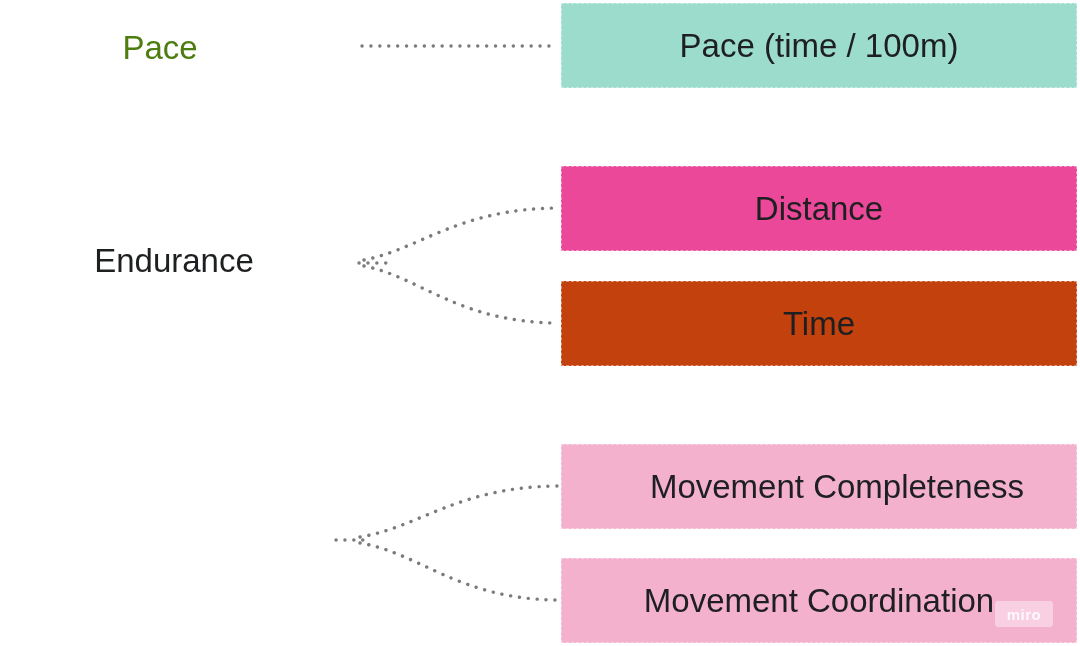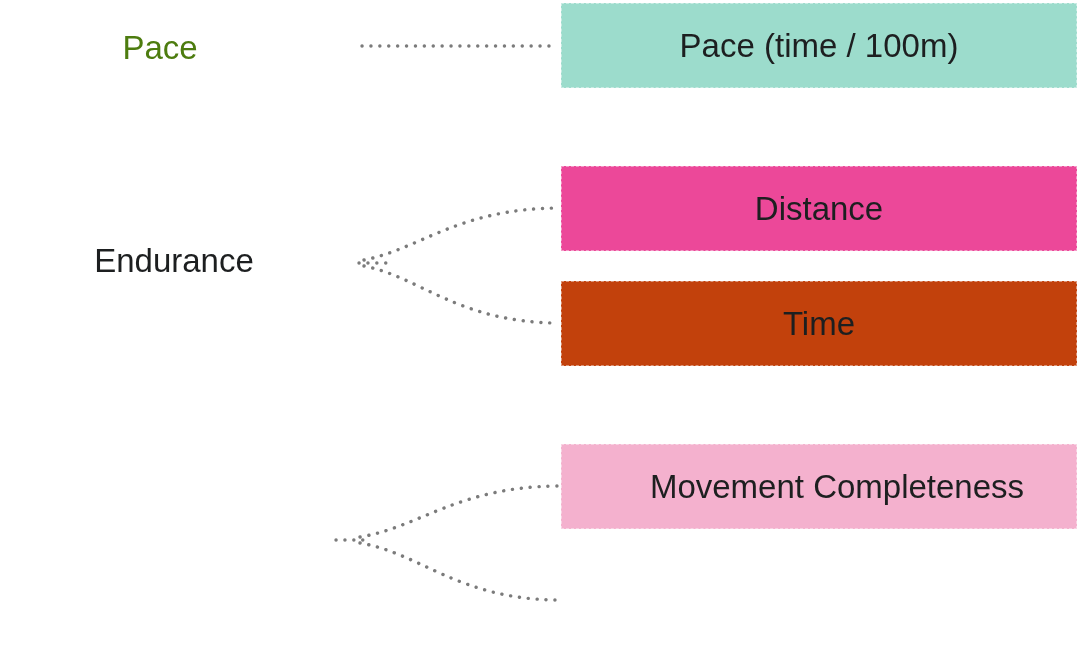--- a/index.html
+++ b/index.html
@@ -53,21 +53,21 @@
     font-size: 33px;
     white-space: nowrap;
   }
   .box-1 { top: 3px; }
   .box-2 { top: 166px; }
   .box-3 { top: 281px; }
   .box-4 { top: 444px; }
   .box-5 { top: 558px; }
   .watermark {
     position: absolute;
-    right: 5px;
+    right: 27px;
     top: 601px;
     width: 58px;
     height: 26px;
     border-radius: 3px;
     background: rgba(255,255,255,0.40);
     display: flex;
     align-items: center;
     justify-content: center;
   }
   .watermark span {
@@ -106,18 +106,21 @@
   </div>
 
   <div class="node-box box-3" style="background-color: #c2410c;">
     <span style="color: rgb(29, 31, 32);">Time</span>
   </div>
 
   <div class="node-box box-4" style="background-color: rgb(244, 177, 206);">
     <span style="color: rgb(29, 31, 32); margin-left: 36px;">Movement Completeness</span>
   </div>
 
+  <div class="node-box box-5" style="background-color: rgb(244, 177, 206);">
+    <span style="color: rgb(29, 31, 32);">Movement Coordination</span>
+  </div>
 
   <div class="watermark">
     <span>miro</span>
   </div>
 
 </div>
 
 </body></html>

